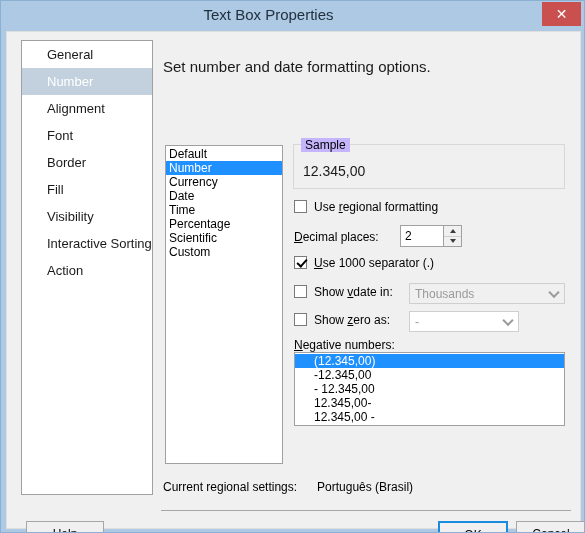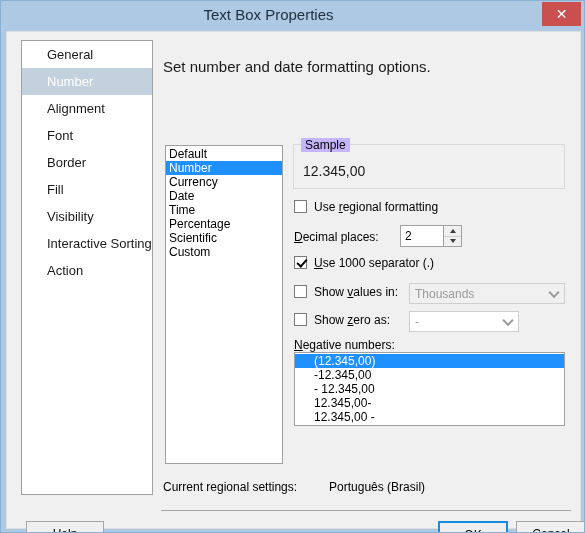--- a/index.html
+++ b/index.html
@@ -314,21 +314,21 @@
   }
 
   
   .regional-row {
     position: absolute;
     left: 2px; top: 440px;
     font-size: 12px;
     color: #000000;
     white-space: nowrap;
   }
-  .regional-value { margin-left: 32px; }
+  .regional-value { margin-left: 20px; }
 
   
   .footer-sep {
     position: absolute;
     left: 154px; top: 478px;
     width: 410px;
     height: 1px;
     background: #a6a6a6;
   }
   .btn {
@@ -407,21 +407,21 @@
         </div>
       </div>
 
       <div class="checkbox-row cb-sep">
         <span class="checkbox checked"></span>
         <span class="checkbox-label"><span></span><span class="acc">U</span><span>se 1000 separator (.)</span></span>
       </div>
 
       <div class="checkbox-row cb-values">
         <span class="checkbox"></span>
-        <span class="checkbox-label"><span>Show </span><span class="acc">v</span><span>alues in:</span></span>
+        <span class="checkbox-label"><span>Show </span><span class="acc">v</span><span>date in:</span></span>
       </div>
       <div class="combo combo-values">
         <span class="combo-text">Thousands</span>
         <span class="combo-arrow"></span>
       </div>
 
       <div class="checkbox-row cb-zero">
         <span class="checkbox"></span>
         <span class="checkbox-label"><span>Show </span><span class="acc">z</span><span>ero as:</span></span>
       </div>

